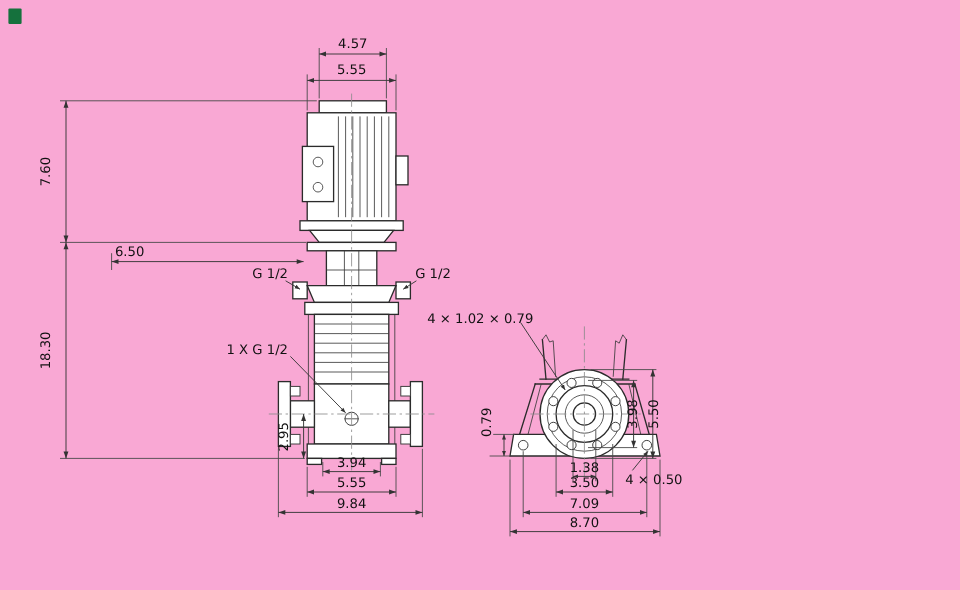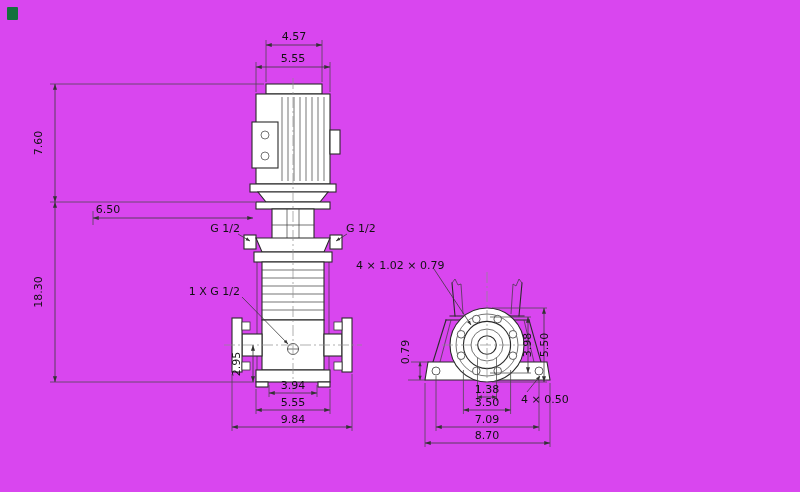--- a/index.html
+++ b/index.html
@@ -1,18 +1,18 @@
 <!DOCTYPE html>
 <html><head>
 <meta charset="utf-8">
 <style>
   * { margin:0; padding:0; box-sizing:border-box; }
   html,body { background:#ffffff; }
   body { font-family:"DejaVu Sans", sans-serif; }
-  .canvas { position:relative; width:800px; height:492px; background:#d946ef; overflow:hidden;text-align:right; }
+  .canvas { position:relative; width:800px; height:492px; background:#f9a8d4; overflow:hidden;text-align:right; }
   svg { display:block; }
   .ln   { stroke:#2b2b2b; stroke-width:1.1; fill:none; stroke-linecap:square; }
   .lnw  { stroke:#2b2b2b; stroke-width:1.1; fill:#ffffff; }
   .thin { stroke:#3a3a3a; stroke-width:0.7; fill:none; }
   .thinw{ stroke:#3a3a3a; stroke-width:0.8; fill:#ffffff; }
   .ext  { stroke:#4a4a4a; stroke-width:0.75; fill:none; }
   .dim  { stroke:#3a3a3a; stroke-width:0.8; fill:none; }
   .cl   { stroke:#8c8c8c; stroke-width:0.7; fill:none; stroke-dasharray:11 3 2 3; }
   .dtext{ font-size:11px; fill:#111111; }
   .amid { text-anchor:middle; }

